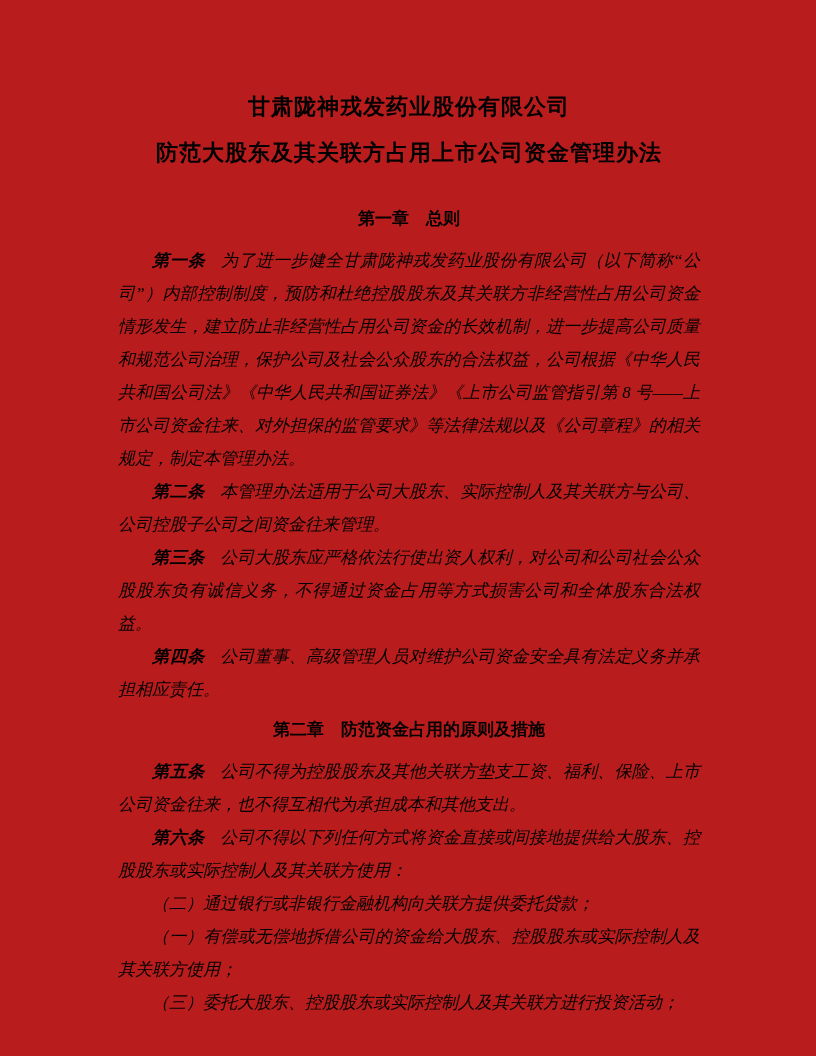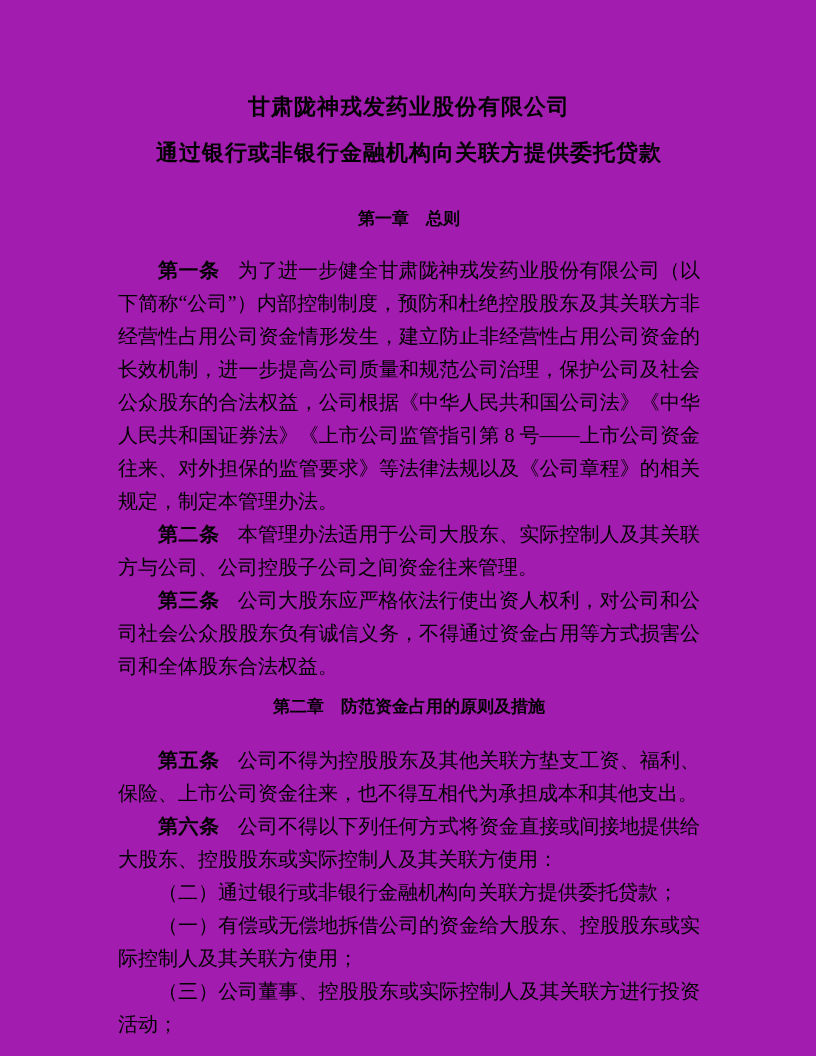--- a/index.html
+++ b/index.html
@@ -12,82 +12,84 @@
     height: 1056px;
     color: #000000;
     font-family: "Liberation Serif", "DejaVu Serif", serif;
   }
   .page {
     box-sizing: border-box;
     width: 816px;
     height: 1056px;
     padding: 84px 116px 0 118px;
     overflow: hidden;
-    background: #a21caf;
+    background: #b91c1c;
   }
   .title-block {
     text-align: center;
     font-weight: bold;
     font-size: 22px;
     line-height: 46px;
     letter-spacing: 1px;
   }
   .chapter-heading {
     text-align: center;
     font-weight: bold;
     font-size: 17px;
     line-height: 33px;
     margin: 0;
     padding: 0;
   }
   .chapter-heading.first {
     margin-top: 26px;
-    margin-bottom: 19px;
+    margin-bottom: 9px;
   }
   .chapter-heading.second {
     margin-top: 7px;
-    margin-bottom: 21px;
+    margin-bottom: 9px;
   }
   .article {
     margin: 0;
     padding: 0;
-    font-size: 20px;
+    font-size: 17px;
     line-height: 33px;
     text-align: justify;
     text-justify: inter-character;
     text-indent: 2em;
+    font-style: italic;
   }
   .article-label {
     font-weight: bold;
     margin-right: 0.9em;
     letter-spacing: 0.5px;
   }
 </style>
 </head>
 <body>
 
 <div class="page">
 
   <div class="title-block">
     <div>甘肃陇神戎发药业股份有限公司</div>
-    <div>通过银行或非银行金融机构向关联方提供委托贷款</div>
+    <div>防范大股东及其关联方占用上市公司资金管理办法</div>
   </div>
 
   <h2 class="chapter-heading first">第一章　总则</h2>
 
   <p class="article"><span class="article-label">第一条</span><span>为了进一步健全甘肃陇神戎发药业股份有限公司（以下简称“公司”）内部控制制度，预防和杜绝控股股东及其关联方非经营性占用公司资金情形发生，建立防止非经营性占用公司资金的长效机制，进一步提高公司质量和规范公司治理，保护公司及社会公众股东的合法权益，公司根据《中华人民共和国公司法》《中华人民共和国证券法》《上市公司监管指引第 8 号——上市公司资金往来、对外担保的监管要求》等法律法规以及《公司章程》的相关规定，制定本管理办法。</span></p>
 
   <p class="article"><span class="article-label">第二条</span><span>本管理办法适用于公司大股东、实际控制人及其关联方与公司、公司控股子公司之间资金往来管理。</span></p>
 
   <p class="article"><span class="article-label">第三条</span><span>公司大股东应严格依法行使出资人权利，对公司和公司社会公众股股东负有诚信义务，不得通过资金占用等方式损害公司和全体股东合法权益。</span></p>
 
+  <p class="article"><span class="article-label">第四条</span><span>公司董事、高级管理人员对维护公司资金安全具有法定义务并承担相应责任。</span></p>
 
   <h2 class="chapter-heading second">第二章　防范资金占用的原则及措施</h2>
 
   <p class="article"><span class="article-label">第五条</span><span>公司不得为控股股东及其他关联方垫支工资、福利、保险、上市公司资金往来，也不得互相代为承担成本和其他支出。</span></p>
 
   <p class="article"><span class="article-label">第六条</span><span>公司不得以下列任何方式将资金直接或间接地提供给大股东、控股股东或实际控制人及其关联方使用：</span></p>
 
   <p class="article">（二）通过银行或非银行金融机构向关联方提供委托贷款；</p>
   <p class="article">（一）有偿或无偿地拆借公司的资金给大股东、控股股东或实际控制人及其关联方使用；</p>
-  <p class="article">（三）公司董事、控股股东或实际控制人及其关联方进行投资活动；</p>
+  <p class="article">（三）委托大股东、控股股东或实际控制人及其关联方进行投资活动；</p>
 
 </div>
 
 </body></html>

